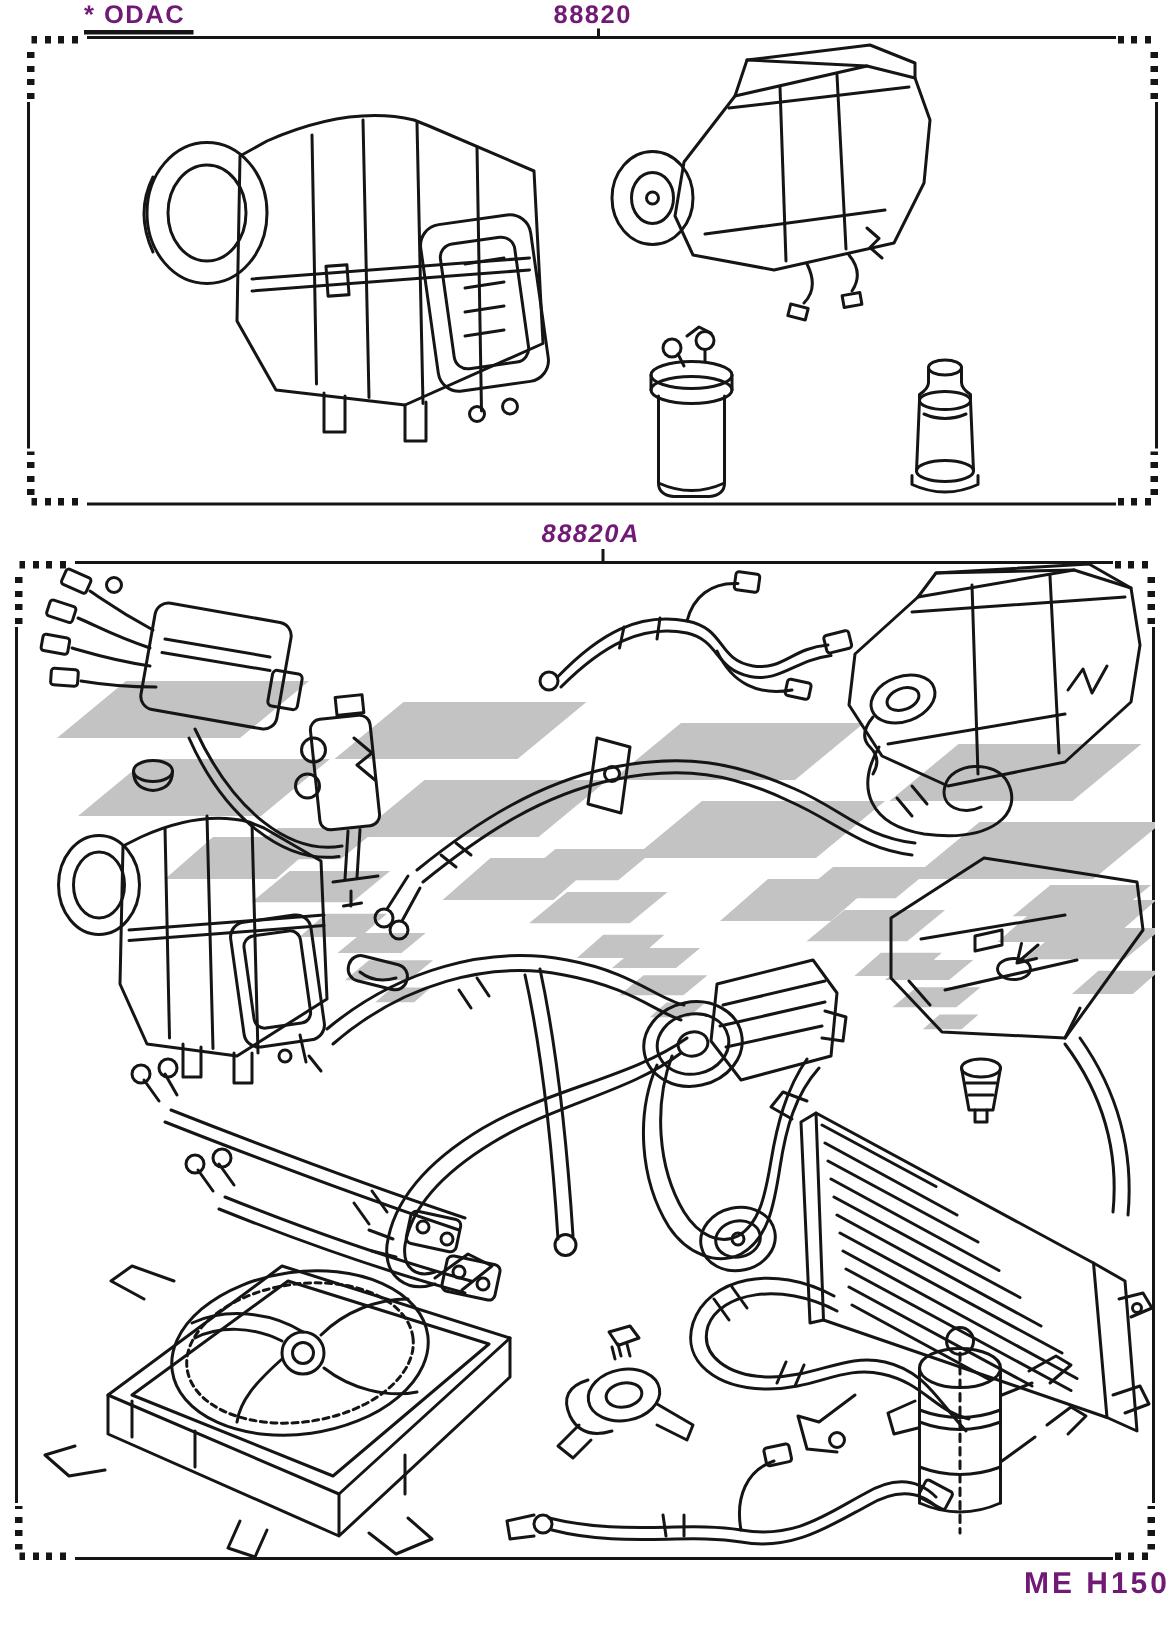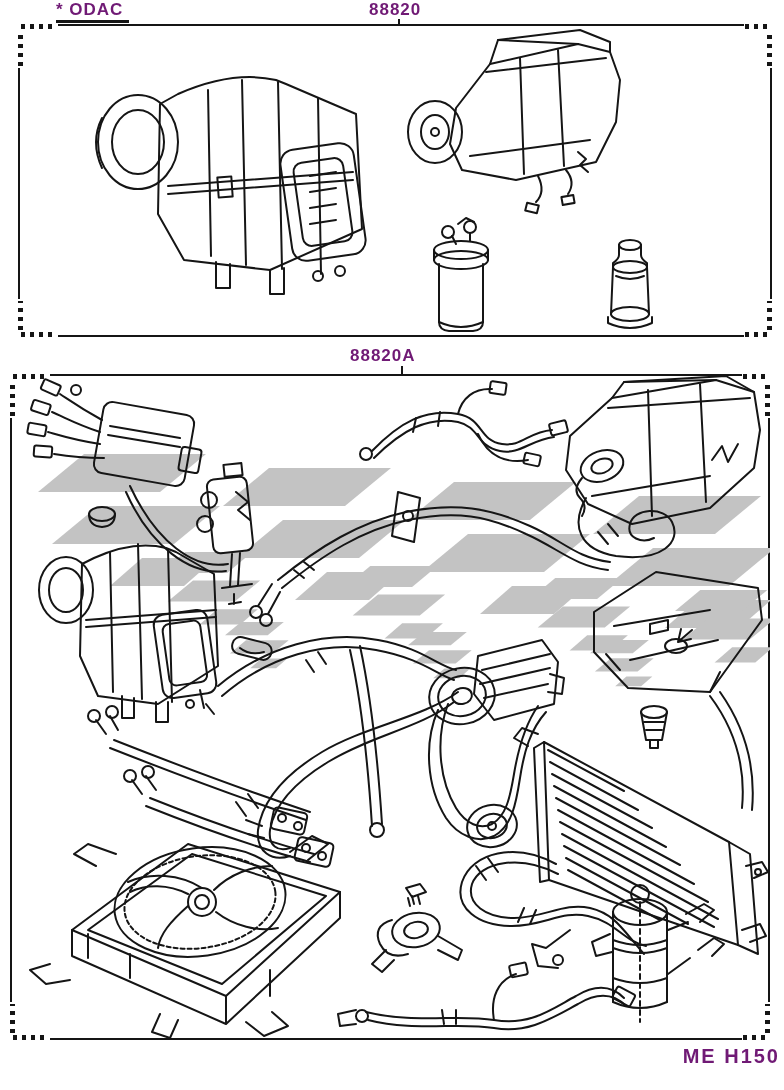--- a/index.html
+++ b/index.html
@@ -6,21 +6,21 @@
   .page{
     position:relative;width:784px;height:1090px;background:#ffffff;
     font-family:"Liberation Sans",sans-serif;color:#701a75;overflow:hidden;
   }
   .header-code{
     position:absolute;left:56px;top:0px;font-size:17px;font-weight:bold;
     letter-spacing:1px;border-bottom:3px solid #151515;padding:0 6px 0 0;line-height:20px;
   }
   .fig-label{position:absolute;font-size:17px;font-weight:bold;letter-spacing:1px;line-height:18px;text-align:center;}
   .label-88820{left:369px;top:1px;}
-  .label-88820A{left:350px;top:347px;}
+  .label-88820A{left:361px;top:347px;font-style:italic;}
   .footer-code{position:absolute;right:4px;top:1045px;font-size:20px;font-weight:bold;letter-spacing:2px;}
   .tick{position:absolute;width:2px;background:#151515;}
   .tick-1{left:398px;top:19px;height:6px;}
   .tick-2{left:401px;top:366px;height:8px;}
   .figbox{position:absolute;}
   .box1{left:18px;top:24px;width:754px;height:313px;}
   .box2{left:10px;top:374px;width:760px;height:666px;}
   .edge{position:absolute;background:#151515;}
   .e-top{left:40px;right:28px;top:0;height:2px;}
   .e-bottom{left:40px;right:28px;bottom:0;height:2px;}

